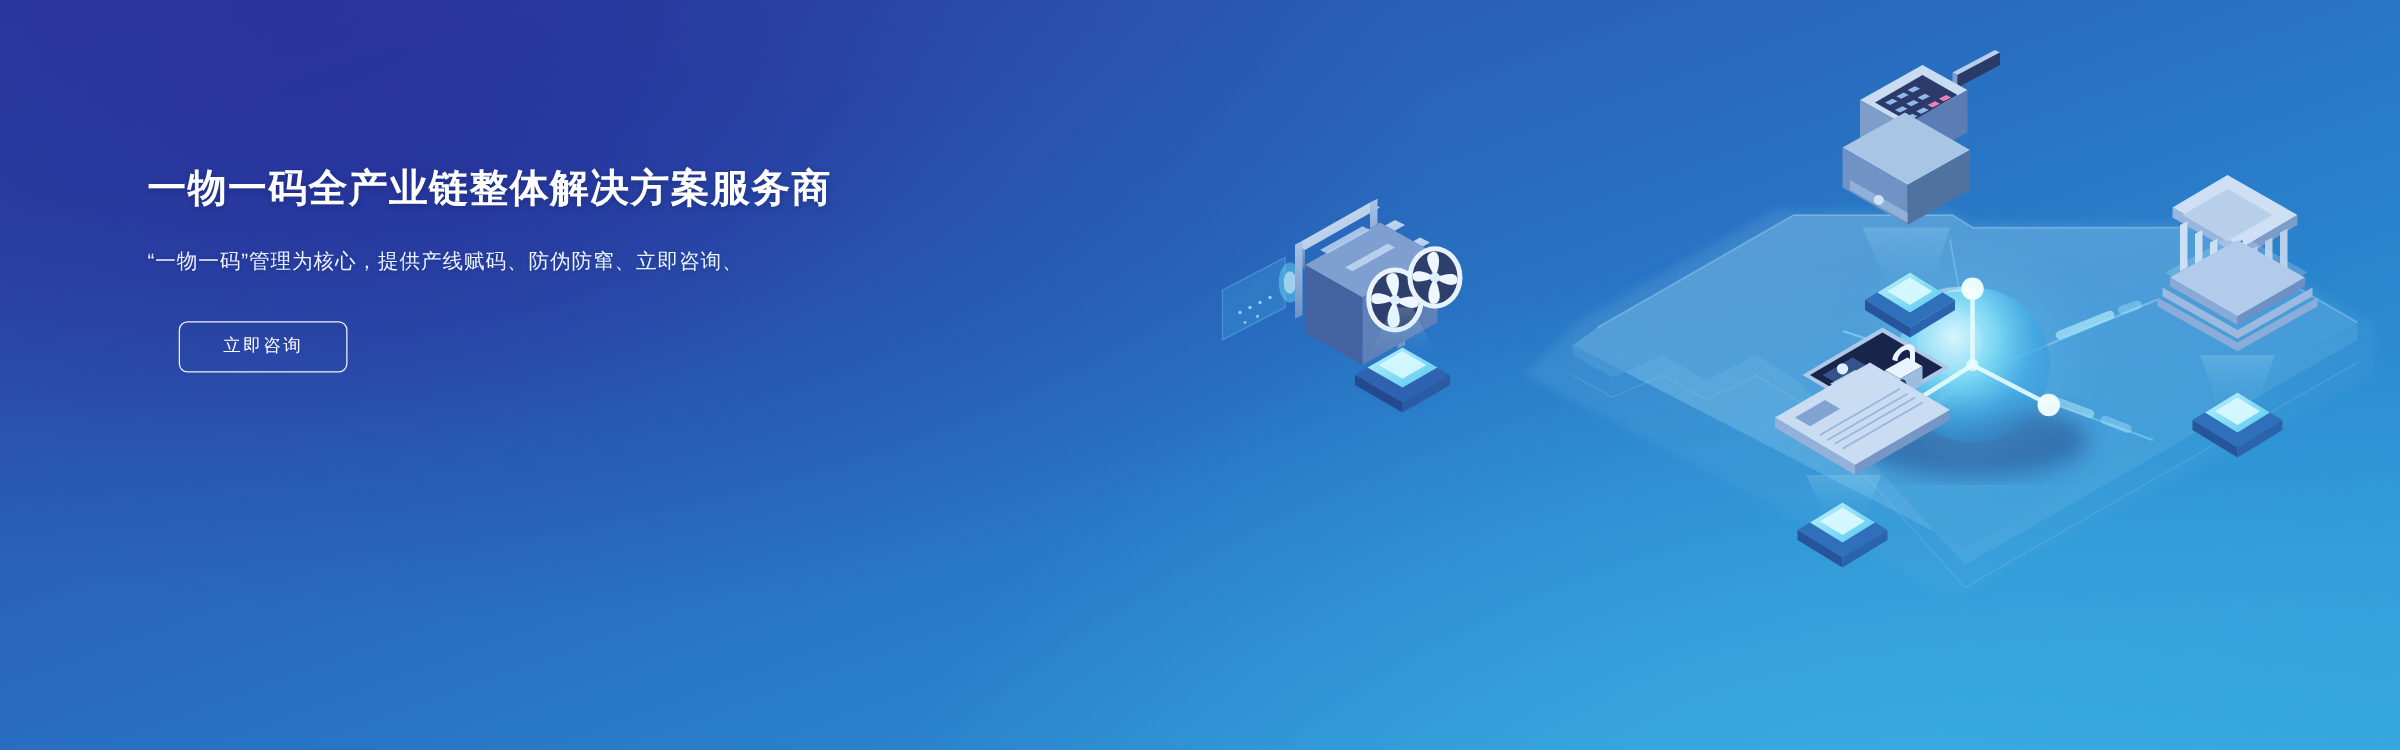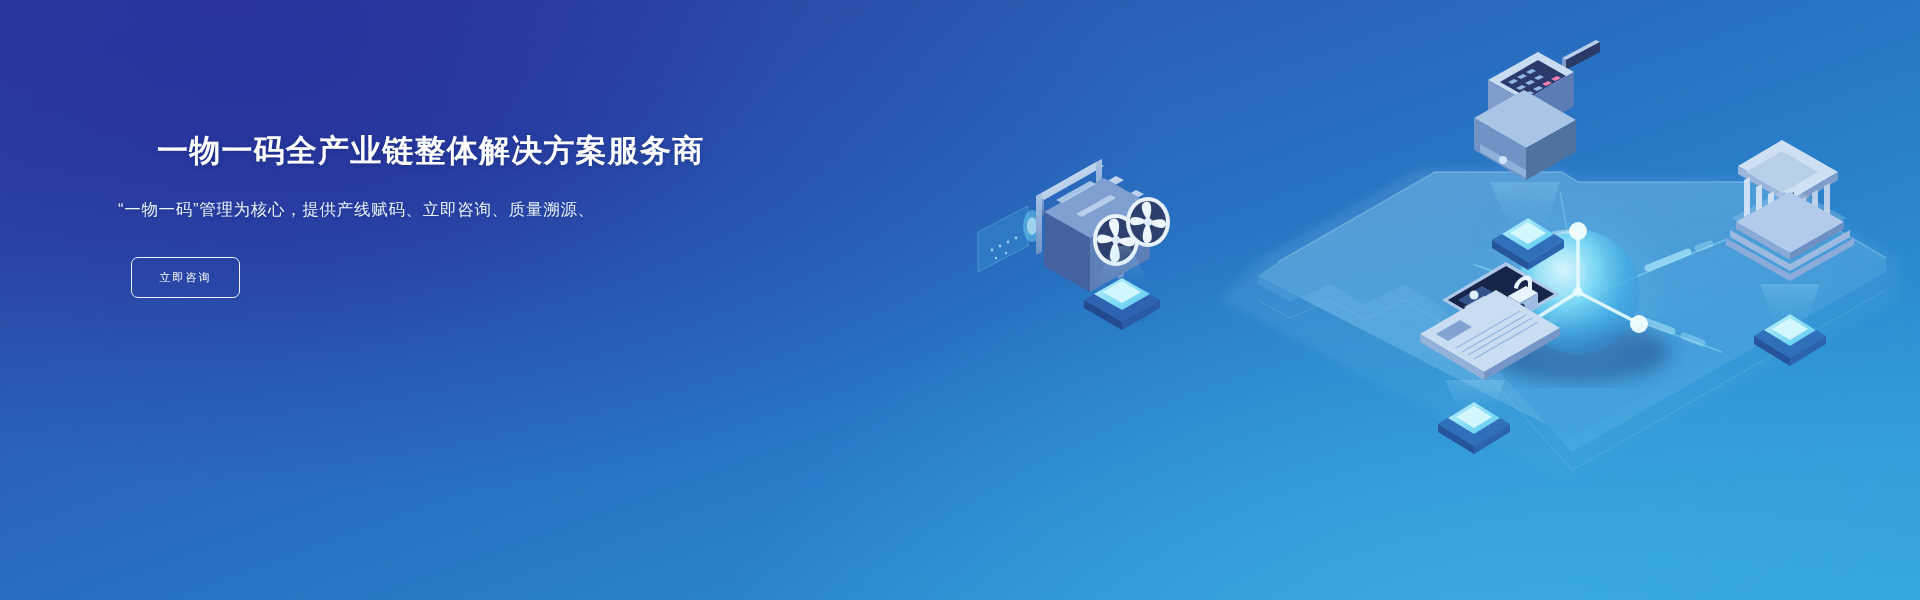--- a/index.html
+++ b/index.html
@@ -35,37 +35,36 @@
   
   .copy {
     position:absolute; left:118px; top:132px;
     width:620px; z-index:40;
   }
   .headline {
     font-size:31px; font-weight:bold; color:#ffffff;
     letter-spacing:1.2px; line-height:1.25;
     white-space:nowrap;
     text-shadow:0 1px 5px rgba(10,25,80,0.32);
-    margin-left:39px;
   }
   .sub {
     margin-top:22px;
     font-size:16.5px; color:#eaf3fd; font-weight:normal;
     line-height:2.05; letter-spacing:0.7px;
     text-shadow:0 1px 3px rgba(10,25,80,0.25);
   }
   .sub div { white-space:nowrap; }
 
   .cta {
     display:inline-flex; align-items:center; justify-content:center;
-    margin-top:30px; margin-left:13px;
-    width:109px; height:41px;
+    margin-top:30px; margin-left:25px;
+    width:135px; height:41px;
     border:1.6px solid rgba(255,255,255,0.93);
     border-radius:7px;
-    color:#ffffff; font-size:11px; letter-spacing:2px;
+    color:#ffffff; font-size:14px; letter-spacing:2px;
     background:transparent; cursor:pointer;
     font-family:inherit;
   }
 
   
   .art { position:absolute; right:0; top:0; width:1060px; height:600px; z-index:20; }
   .art svg { display:block; width:100%; height:100%; }
 </style>
 </head>
 <body>
@@ -361,18 +360,18 @@
         <path d="M614,446 L650,424 L650,432 L614,454 Z" fill="#2b63ad"></path>
         <path d="M588,418 L614,402 L640,418 L614,434 Z" fill="url(#padTop)"></path>
         <path d="M596,417 L614,406 L632,417 L614,428 Z" fill="#dcfaff" opacity="0.9"></path>
       </g>
     </svg>
   </div>
 
   <div class="copy">
     <h1 class="headline">一物一码全产业链整体解决方案服务商</h1>
     <div class="sub">
-      <div>“一物一码”管理为核心，提供产线赋码、立即咨询、质量溯源、</div>
+      <div>“一物一码”管理为核心，提供产线赋码、防伪防窜、立即咨询、</div>
     </div>
     <button class="cta">立即咨询</button>
   </div>
 
 </div>
 
 </body></html>

